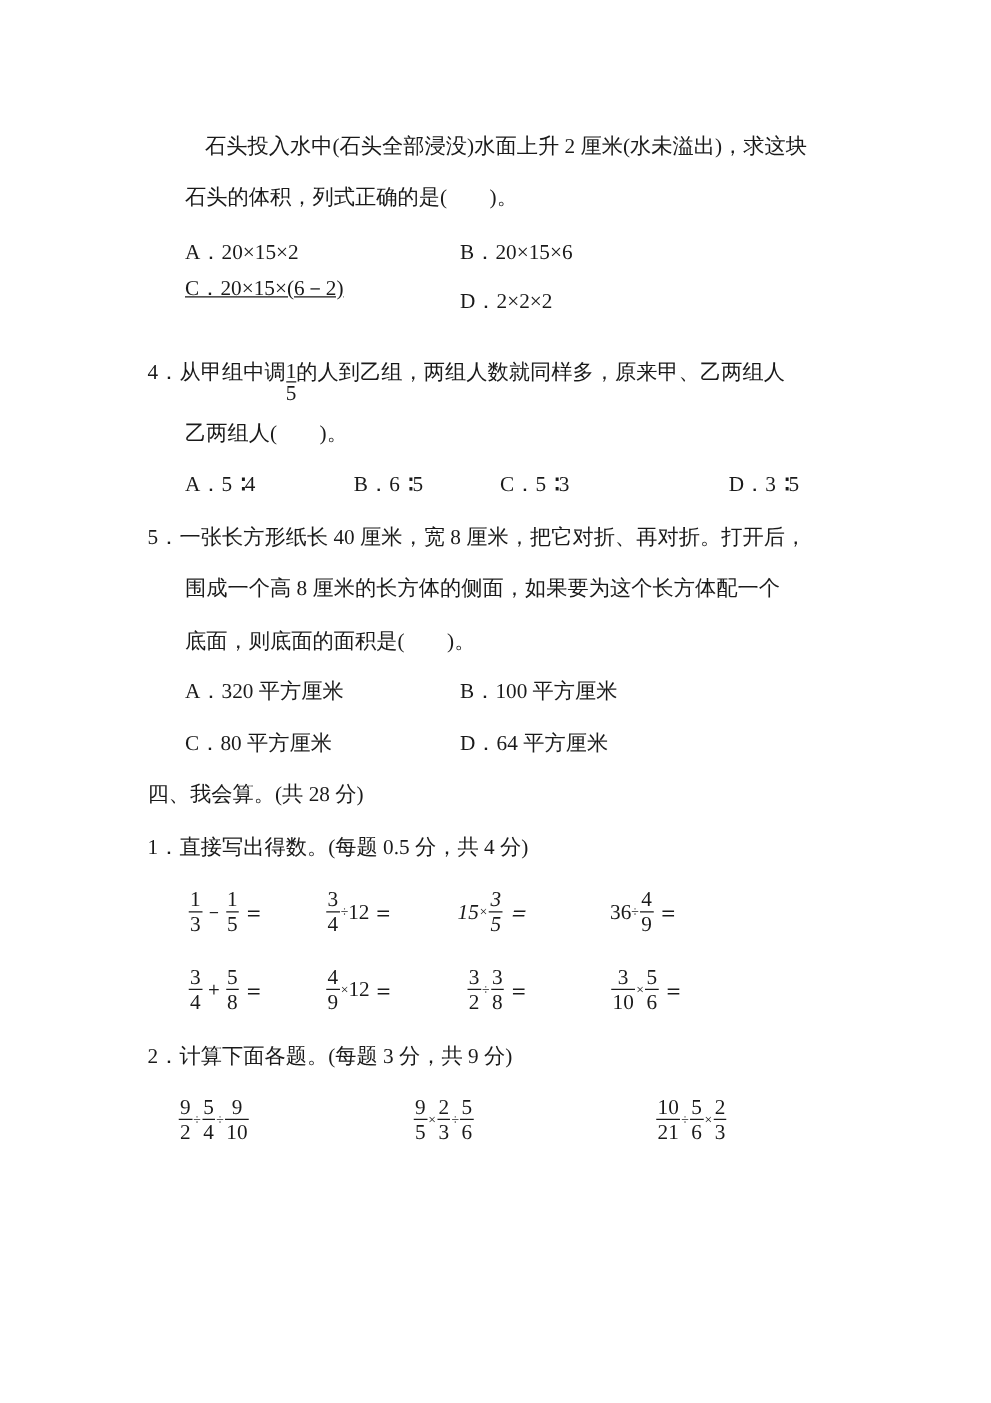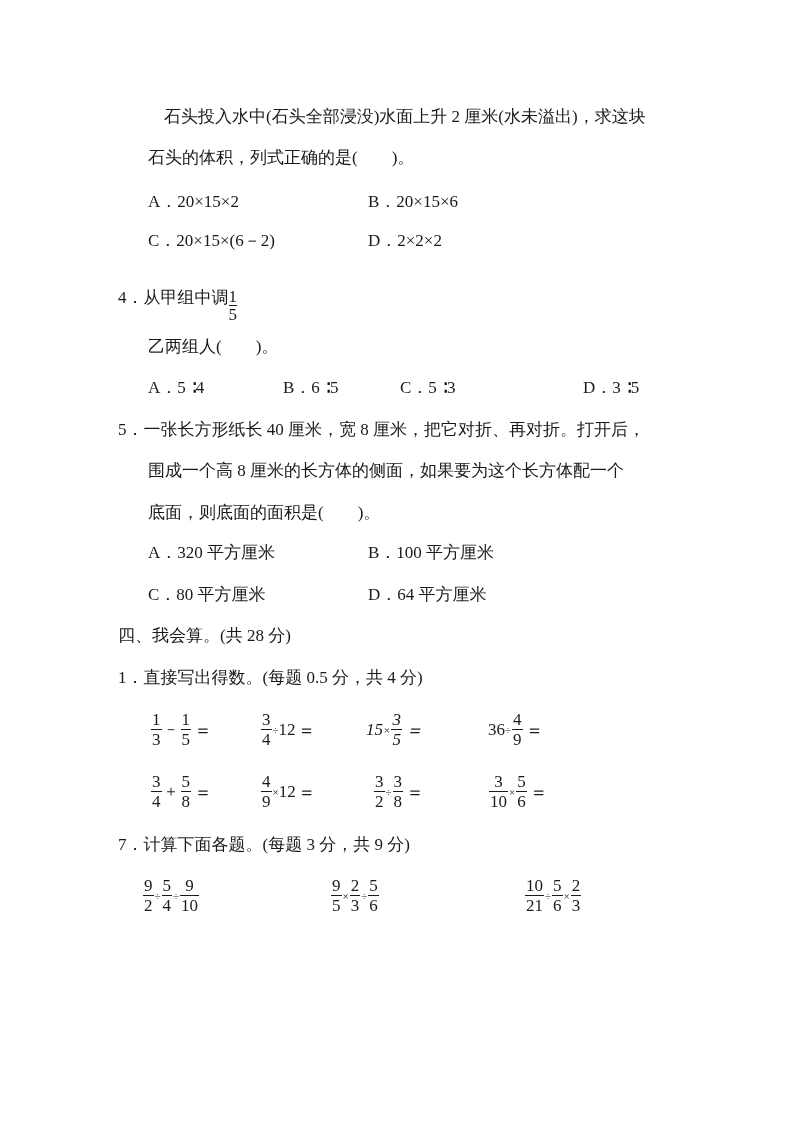--- a/index.html
+++ b/index.html
@@ -19,28 +19,28 @@
                  line-height:17px; position:relative; top:-2px; }
   .inline-frac .den { border-top:1.2px solid #1a1a1a; }
 </style>
 </head>
 <body>
 
 <div class="line" style="left:148px; top:106px;margin-left:16px;">石头投入水中(石头全部浸没)水面上升 2 厘米(水未溢出)，求这块</div>
 <div class="line" style="left:148px; top:147px;">石头的体积，列式正确的是(　　)。</div>
 <div class="opt" style="left:148px; top:191px;">A．20×15×2</div>
 <div class="opt" style="left:368px; top:191px;">B．20×15×6</div>
-<div class="opt" style="left:148px; top:230px;">C．20×15×(6－2)</div>
+<div class="opt" style="left:148px; top:220px;text-decoration:underline;">C．20×15×(6－2)</div>
 <div class="opt" style="left:368px; top:230px;">D．2×2×2</div>
 
 <div class="line" style="left:118px; top:282px;text-align:right;">
   <span>4．</span><span>从甲组中调</span><span class="inline-frac" style="top:6px;">
       <span class="num">1</span>
       <span class="den">5</span>
-    </span>
+    </span><span>的人到乙组，两组人数就同样多，原来甲、乙两组人</span>
 </div>
 <div class="line" style="left:148px; top:336px;">乙两组人(　　)。</div>
 <div class="opt" style="left:148px; top:377px;">A．5 ∶4</div>
 <div class="opt" style="left:283px; top:377px;">B．6 ∶5</div>
 <div class="opt" style="left:400px; top:377px;">C．5 ∶3</div>
 <div class="opt" style="left:583px; top:377px;">D．3 ∶5</div>
 
 <div class="line" style="left:118px; top:419px;">
   <span>5．</span><span>一张长方形纸长 40 厘米，宽 8 厘米，把它对折、再对折。打开后，</span>
 </div>
@@ -133,21 +133,21 @@
       <span class="den">10</span>
     </span>
   <span class="op small">×</span>
   <span class="frac">
       <span class="num">5</span>
       <span class="den">6</span>
     </span>
   <span class="eq">＝</span>
 </div>
 
-<div class="line" style="left:118px; top:834px;">7．计算下面各题。(每题 3 分，共 9 分)</div>
+<div class="line" style="left:118px; top:834px;">2．计算下面各题。(每题 3 分，共 9 分)</div>
 
 <div class="expr" style="left:142px; top:876px;">
   <span class="frac">
       <span class="num">9</span>
       <span class="den">2</span>
     </span>
   <span class="op small">÷</span>
   <span class="frac">
       <span class="num">5</span>
       <span class="den">4</span>

